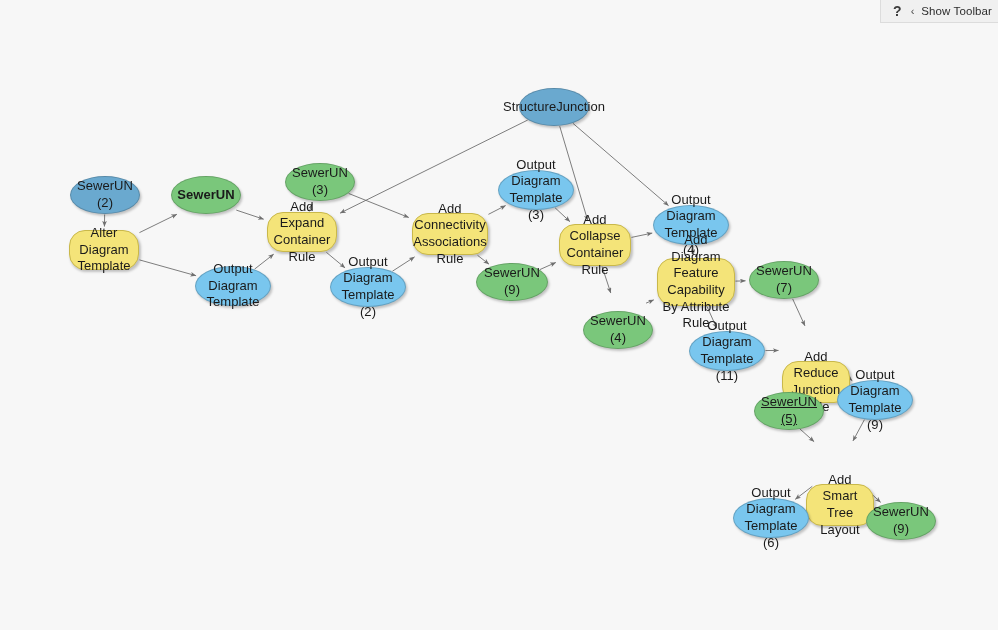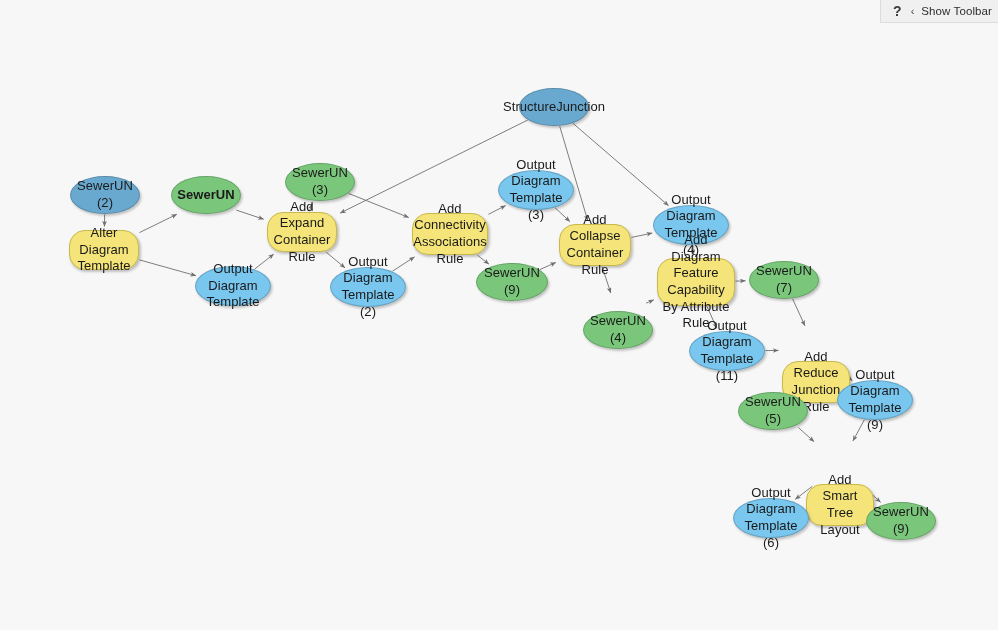--- a/index.html
+++ b/index.html
@@ -209,21 +209,21 @@
         <span class="node-label">SewerUN (7)</span>
       </div>
       <div class="node ellipse fill-lightblue" style="left: 689px; top: 331px; width: 76px; height: 40px;">
         <span class="node-label">Output Diagram
 Template (11)</span>
       </div>
       <div class="node rect fill-yellow" style="left: 782px; top: 329px; width: 68px; height: 42px; margin-top: 32px;">
         <span class="node-label">Add Reduce
 Junction Rule</span>
       </div>
-      <div class="node ellipse fill-green" style="left: 738px; top: 392px; width: 70px; height: 38px;">
+      <div class="node ellipse fill-green" style="left: 754px; top: 392px; width: 70px; height: 38px; text-decoration: underline;">
         <span class="node-label">SewerUN (5)</span>
       </div>
       <div class="node ellipse fill-lightblue" style="left: 837px; top: 380px; width: 76px; height: 40px;">
         <span class="node-label">Output Diagram
 Template (9)</span>
       </div>
       <div class="node rect fill-yellow" style="left: 806px; top: 444px; width: 68px; height: 42px; margin-top: 40px;">
         <span class="node-label">Add Smart Tree
 Layout</span>
       </div>

